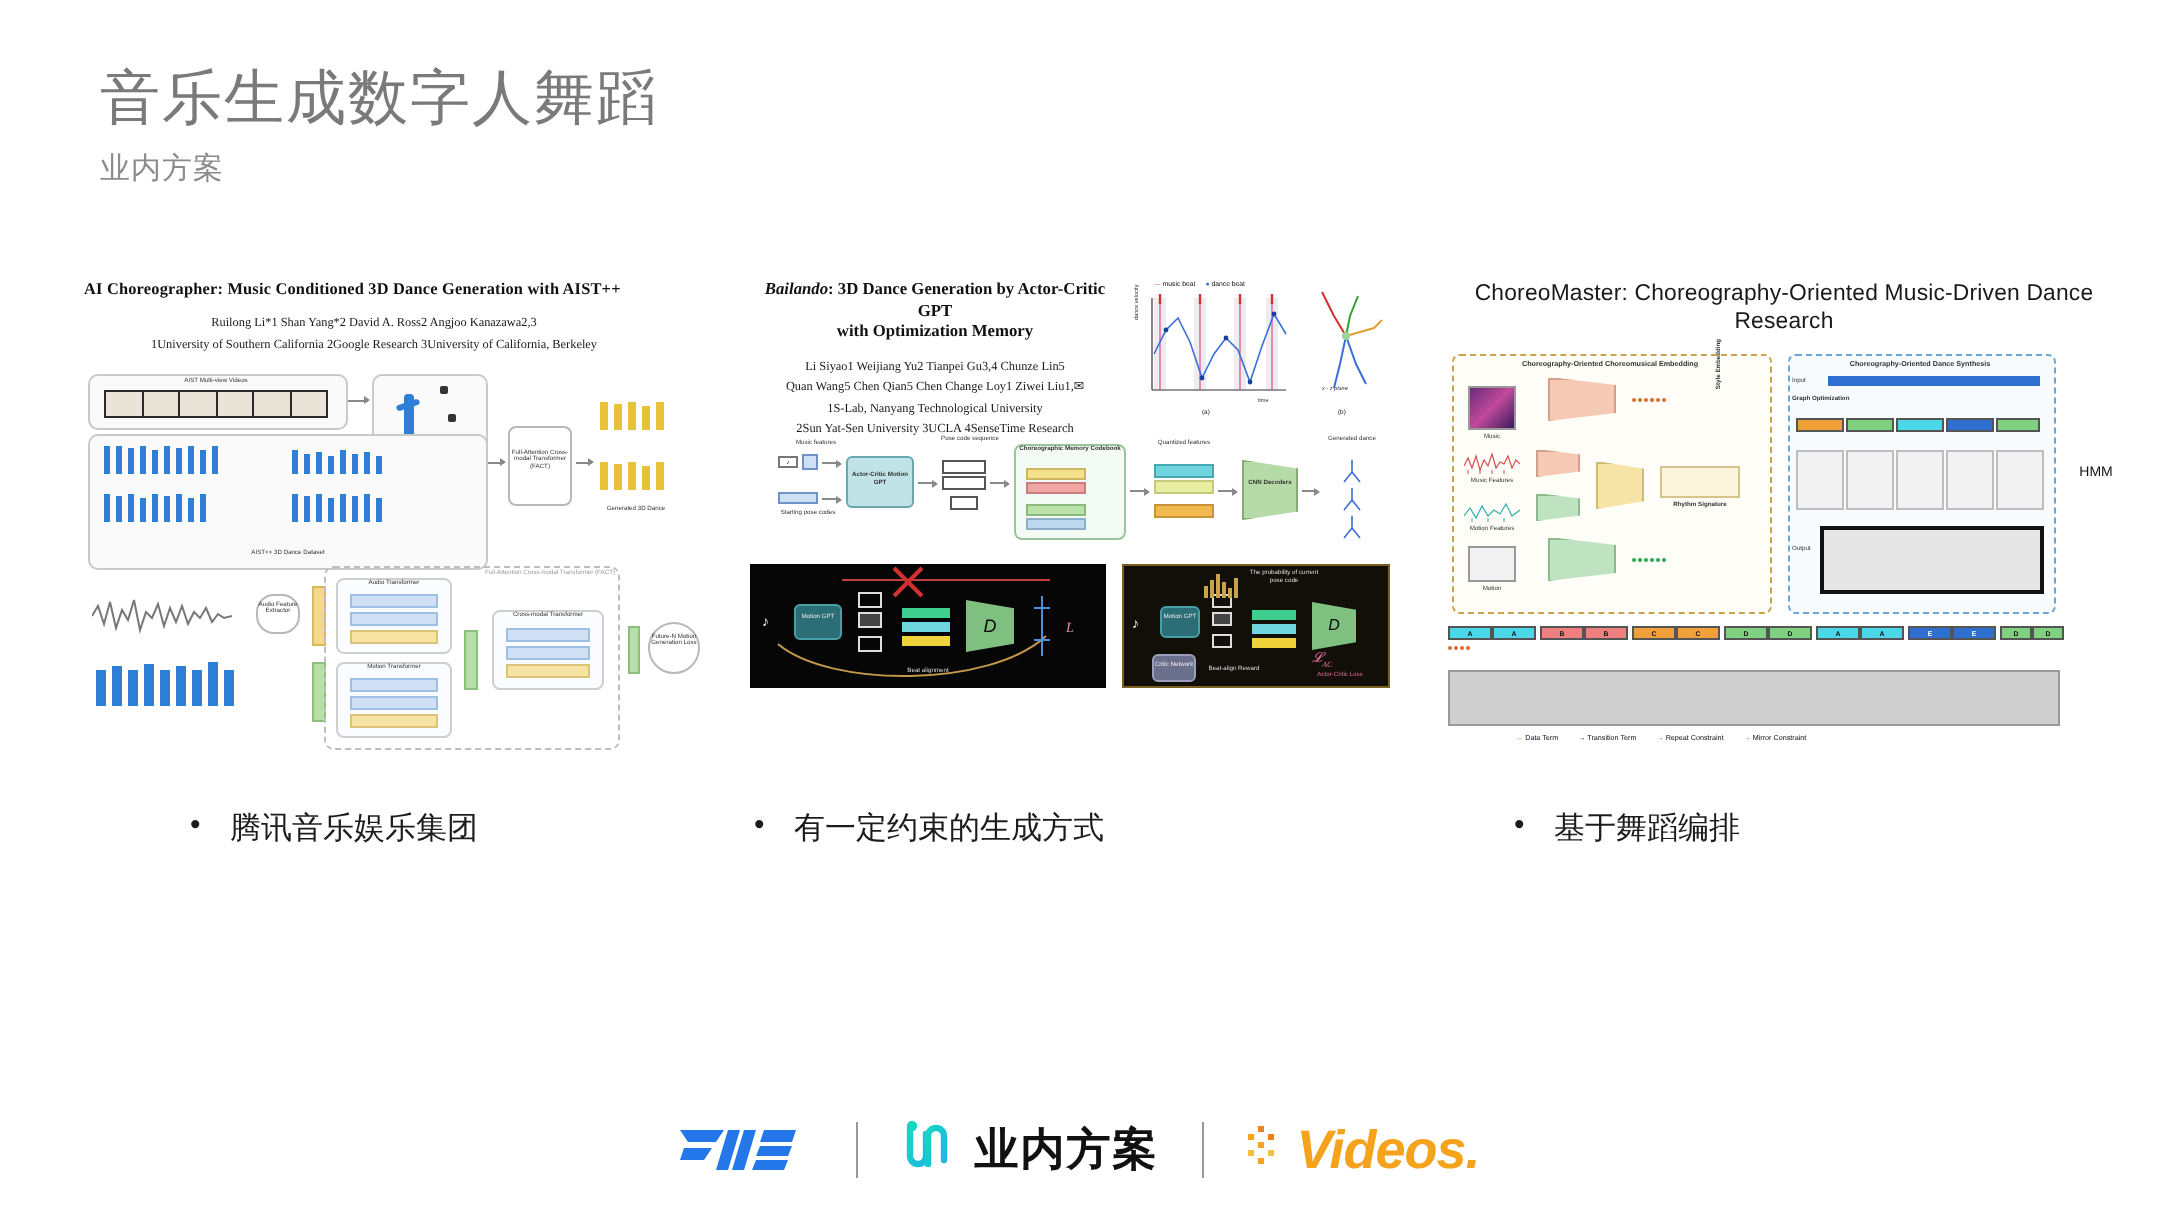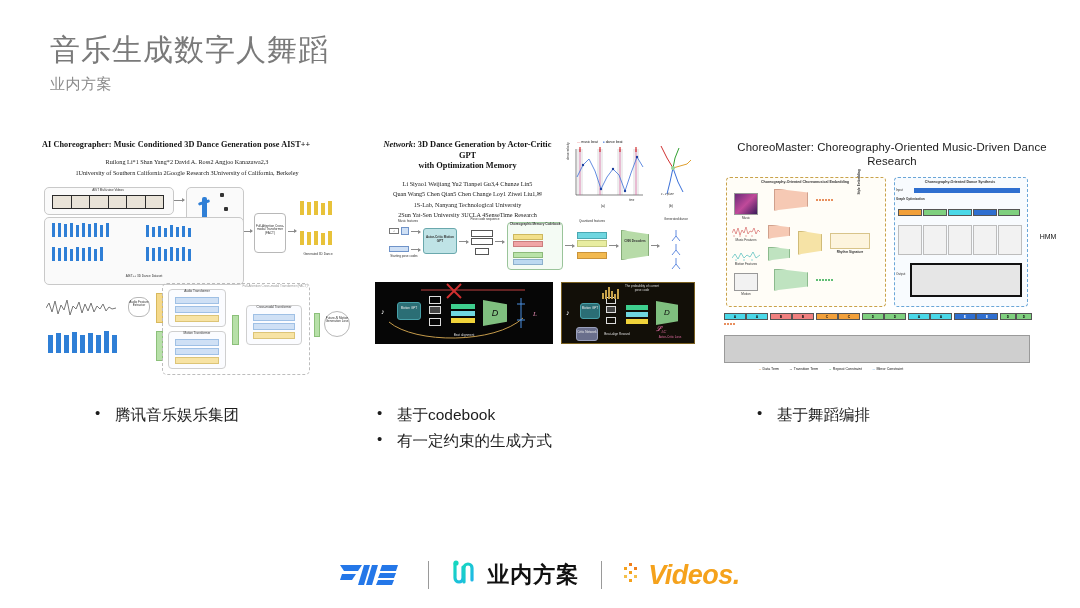--- a/index.html
+++ b/index.html
@@ -90,21 +90,21 @@
 <div class="slide">
 
   <div class="header">
     <div class="title">音乐生成数字人舞蹈</div>
     <div class="subtitle">业内方案</div>
   </div>
 
   <div class="figures">
 
     <div class="fig fig1">
-      <div class="paper-title pt1">AI Choreographer: Music Conditioned 3D Dance Generation pose AIST++</div>
+      <div class="paper-title pt1">AI Choreographer: Music Conditioned 3D Dance Generation with AIST++</div>
       <div class="authors">
         <div class="row">Ruilong Li*1    Shan Yang*2    David A. Ross2    Angjoo Kanazawa2,3</div>
         <div class="row aff">1University of Southern California    2Google Research    3University of California, Berkeley</div>
       </div>
 
       <div class="f1wrap">
 
         <div class="panelbox" style="left:2px;top:2px;width:128px;height:26px;"></div>
         <div class="lbl" style="left:14px;top:4px;width:104px;">AIST Multi-view Videos</div>
         <div class="filmstrip" style="left:10px;top:10px;width:112px;height:14px;">
@@ -230,21 +230,21 @@
 
         <div class="bx" style="left:272px;top:128px;width:6px;height:24px;background:#b7e0a8;border:1px solid #8cc07a;"></div>
         <div class="rbx bx" style="left:282px;top:126px;width:26px;height:26px;border-radius:13px;"></div>
         <div class="lbl" style="left:282px;top:132px;width:26px;white-space:normal;">Future-N Motion Generation Loss</div>
       </div>
     </div>
 
     <div class="fig fig2">
       <div style="width:185px;">
         <div class="paper-title pt2">
-          <span class="it">Network</span><span>: 3D Dance Generation by Actor-Critic GPT</span>
+          <span class="it">Bailando</span><span>: 3D Dance Generation by Actor-Critic GPT</span>
           <div>with Optimization Memory</div>
         </div>
         <div class="authors">
           <div class="row">Li Siyao1    Weijiang Yu2    Tianpei Gu3,4    Chunze Lin5</div>
           <div class="row">Quan Wang5    Chen Qian5    Chen Change Loy1    Ziwei Liu1,✉</div>
           <div class="row aff">1S-Lab, Nanyang Technological University</div>
           <div class="row">2Sun Yat-Sen University    3UCLA    4SenseTime Research</div>
         </div>
       </div>
 
@@ -518,21 +518,20 @@
           <span><span style="color:#4a9ae0;">→</span> <span>Mirror Constraint</span></span>
         </div>
       </div>
     </div>
   </div>
 
   <div class="bullets b1">
     <div class="bullet-li">腾讯音乐娱乐集团</div>
   </div>
   <div class="bullets b2">
-    <div class="bullet-li">基于codebook</div>
     <div class="bullet-li">有一定约束的生成方式</div>
   </div>
   <div class="bullets b3">
     <div class="bullet-li">基于舞蹈编排</div>
   </div>
 
   <div class="footer">
 
     <div class="logo-grp">
       <div class="tme-mark">

